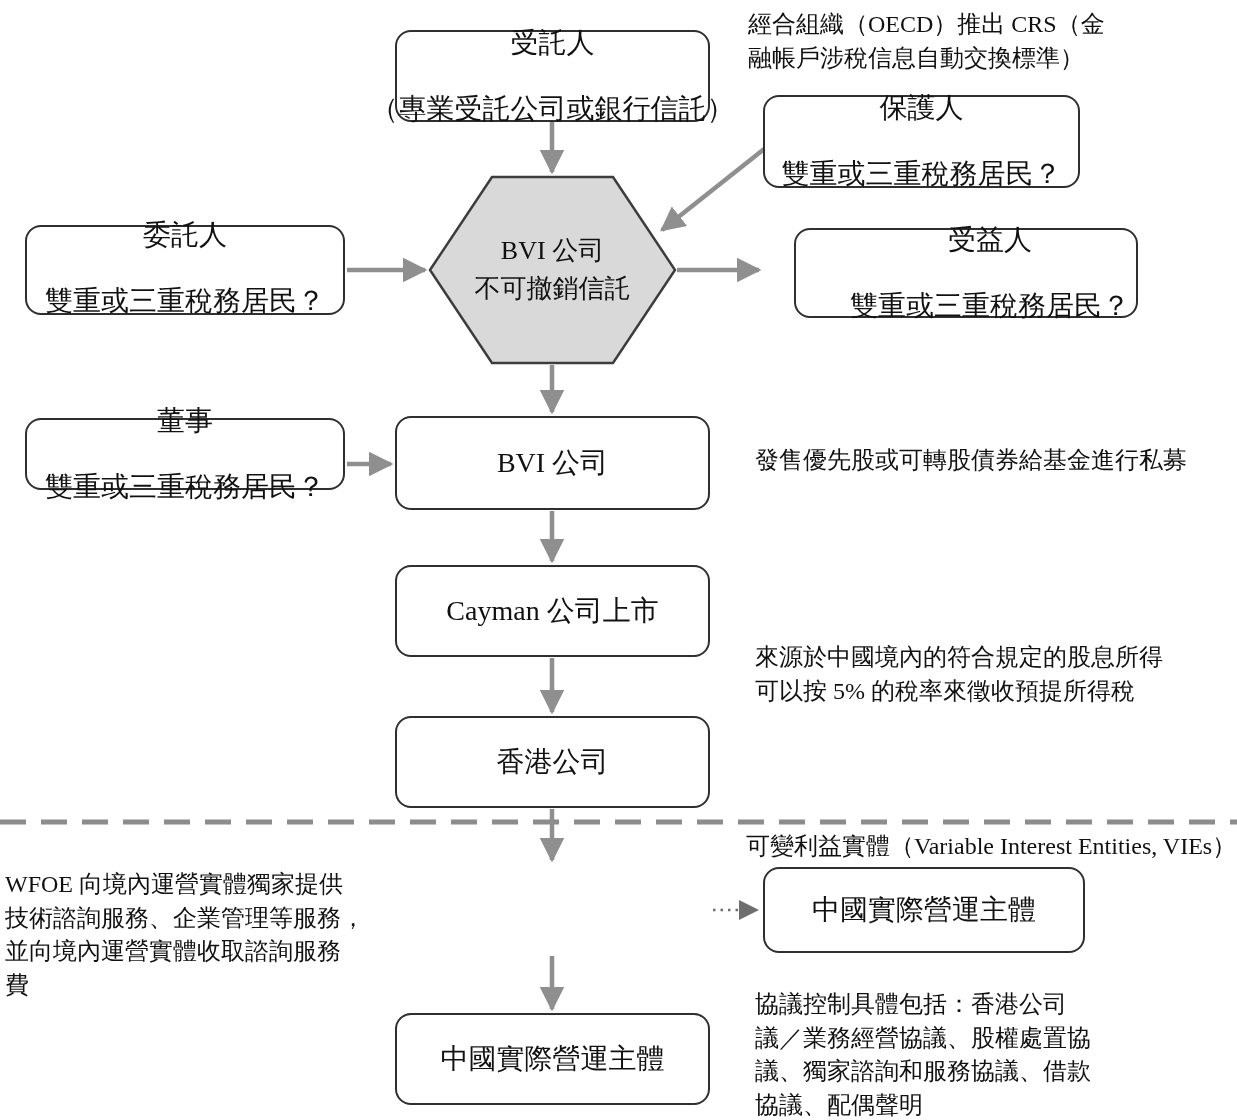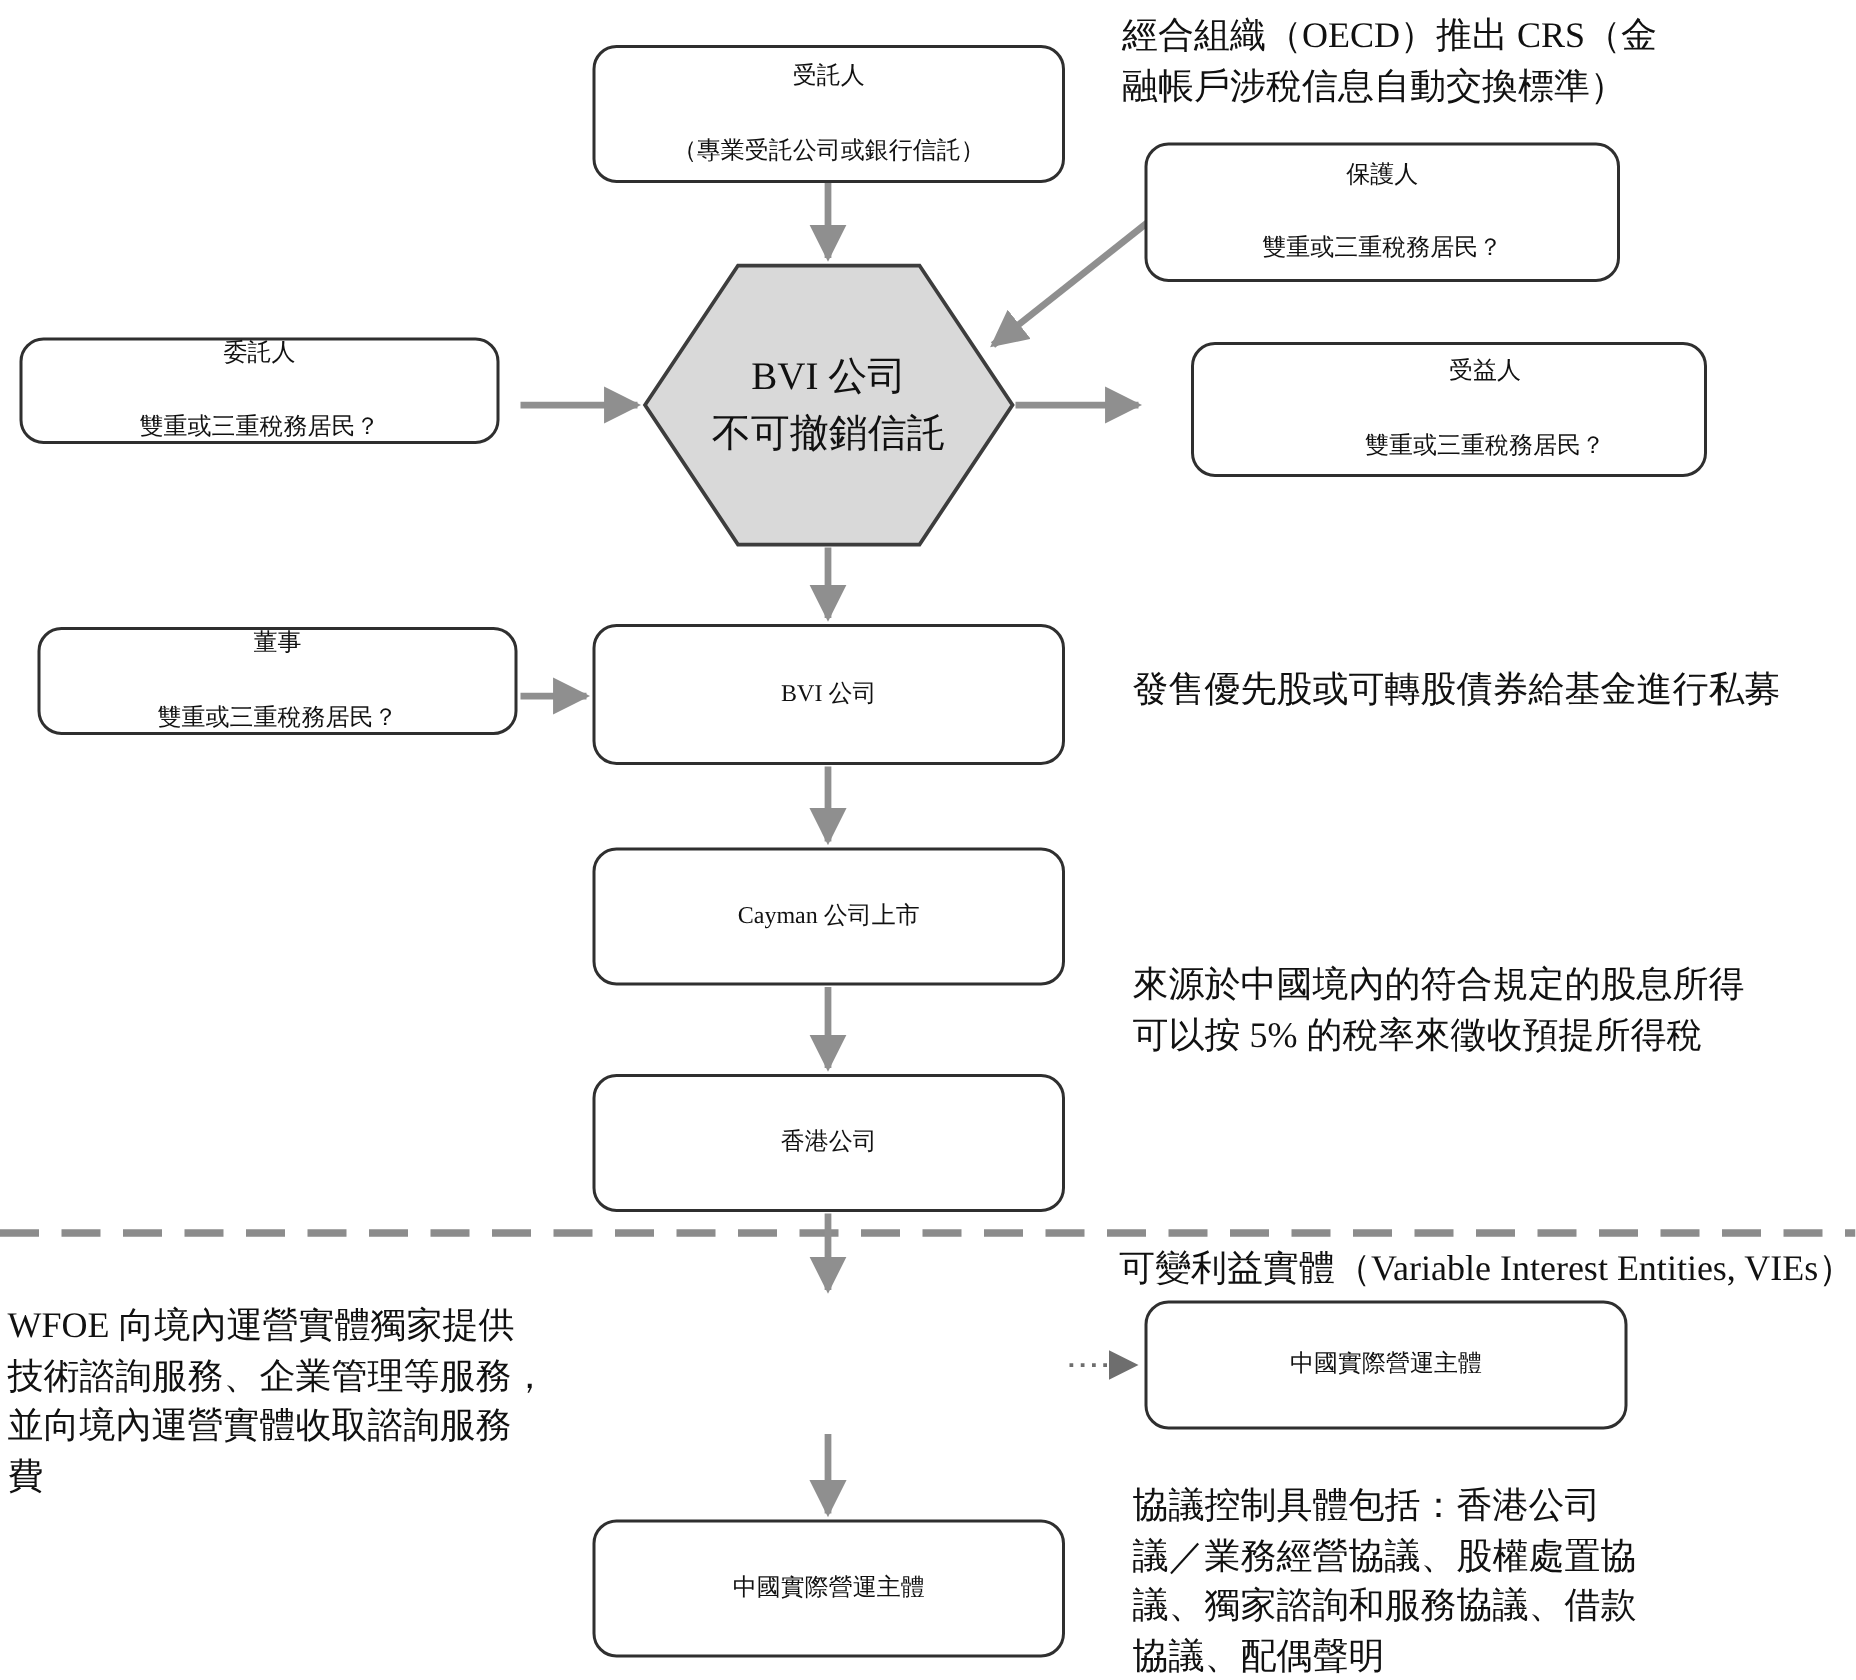--- a/index.html
+++ b/index.html
@@ -2,21 +2,21 @@
 <html><head>
 <meta charset="utf-8">
 <style>
   html,body{margin:0;padding:0;background:#ffffff;}
   body{width:1237px;height:1120px;position:relative;overflow:hidden;
        font-family:"Liberation Serif","DejaVu Serif",serif;color:#111;}
   #stage{position:absolute;inset:0;width:1237px;height:1120px;}
   svg.overlay{position:absolute;left:0;top:0;z-index:1;}
   .node{position:absolute;background:#ffffff;border:2.5px solid #2f2f2f;border-radius:16px;
         display:flex;flex-direction:column;align-items:center;justify-content:center;
-        text-align:right;font-size:16px;line-height:1.38;z-index:2;box-sizing:border-box;
+        text-align:right;font-size:28px;line-height:1.38;z-index:2;box-sizing:border-box;
         white-space:nowrap;gap:27px;}
   .hex-label{position:absolute;display:flex;flex-direction:column;align-items:center;
         justify-content:center;text-align:center;font-size:26px;line-height:1.45;
         z-index:2;white-space:nowrap;}
   .ann{position:absolute;font-size:24px;line-height:1.4;white-space:nowrap;z-index:2;}
 </style>
 </head>
 <body>
 
 <div id="stage">
@@ -52,21 +52,21 @@
   <div class="node" style="left:395px;top:30px;width:315px;height:92px;">
     <span>受託人</span>
     <span>（專業受託公司或銀行信託）</span>
   </div>
 
   <div class="node" style="left:763px;top:95px;width:317px;height:93px;">
     <span>保護人</span>
     <span>雙重或三重稅務居民？</span>
   </div>
 
-  <div class="node" style="left:13px;top:225px;width:320px;height:71px;">
+  <div class="node" style="left:25px;top:225px;width:320px;height:90px;font-family:Liberation Mono, monospace;">
     <span>委託人</span>
     <span>雙重或三重稅務居民？</span>
   </div>
 
   <div class="node" style="left:794px;top:228px;width:344px;height:90px;padding-left:48px;">
     <span>受益人</span>
     <span>雙重或三重稅務居民？</span>
   </div>
 
   <div class="hex-label" style="left:430px;top:177px;width:245px;height:186px;">

